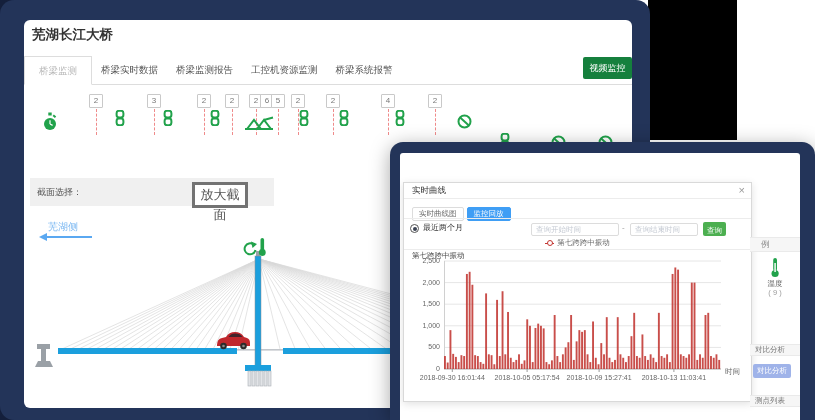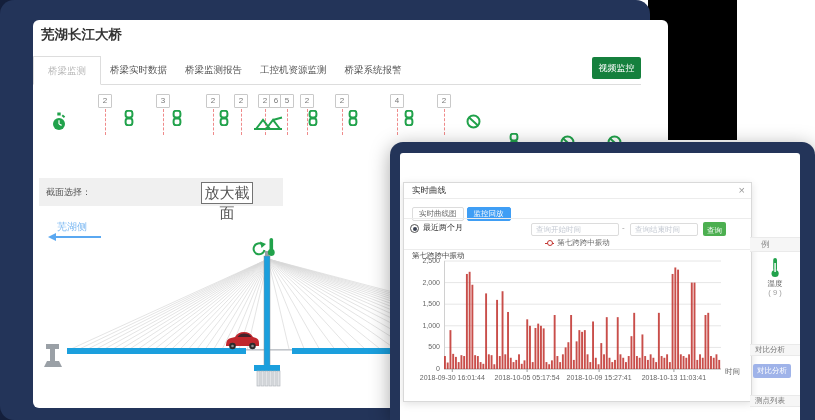--- a/index.html
+++ b/index.html
@@ -4,43 +4,43 @@
 <style>
   html,body{margin:0;padding:0;}
   body{width:815px;height:420px;position:relative;overflow:hidden;background:#ffffff;
        font-family:"Liberation Sans","DejaVu Sans",sans-serif;-webkit-font-smoothing:antialiased;}
   .abs{position:absolute;}
   
   .corner-patch{position:absolute;background:#141f3b;z-index:0;}
   .black-region{position:absolute;left:648px;top:0;width:89px;height:140px;background:#000;z-index:0;}
   
   .main-window{position:absolute;left:0;top:0;width:650px;height:420px;background:#233459;border-radius:14px;z-index:1;}
-  .main-card{position:absolute;left:33px;top:20px;width:608px;height:388px;background:#fff;border-radius:6px;overflow:hidden;padding-left:27px;}
+  .main-card{position:absolute;left:24px;top:20px;width:608px;height:388px;background:#fff;border-radius:6px;overflow:hidden;}
   .page-title{position:absolute;left:8px;top:6px;font-size:13.5px;font-weight:600;color:#333;}
   .tabbar{position:absolute;left:0;top:36px;width:608px;height:28px;border-bottom:1px solid #ddd;white-space:nowrap;}
   .mtab{display:inline-block;vertical-align:top;padding:0 9px;line-height:27px;height:27px;font-size:9.5px;color:#555;cursor:pointer;}
   .mtab.active{border:1px solid #ddd;border-bottom:1px solid #fff;background:#fff;color:#b8b8b8;padding:0 14px;margin-bottom:-1px;}
   .video-btn{position:absolute;left:559px;top:37px;width:49px;height:22px;background:#15803d;color:#fff;
              font-size:9px;text-align:center;line-height:22px;border-radius:2px;cursor:pointer;}
   
   .badge{position:absolute;top:74px;width:12px;height:12px;background:#fff;border:1px solid #c9c9c9;border-radius:1px;
          font-size:8px;color:#777;text-align:center;line-height:12px;}
   .dashline{position:absolute;top:89px;height:26px;width:0;border-left:1px dashed #ef8a8a;}
   .sicon{position:absolute;line-height:0;cursor:pointer;}
   
   .panel-hd{position:absolute;background:#f7f7f7;border:1px solid #e9e9e9;color:#777;font-size:8.5px;}
   .legend-panel-hd{left:464px;top:77px;width:142px;height:14px;line-height:14px;padding-left:8px;}
   
   .toolbar-strip{position:absolute;left:6px;top:158px;width:244px;height:28px;background:#f0f0f0;}
   .toolbar-label{position:absolute;left:13px;top:158px;height:28px;line-height:28px;font-size:9px;color:#555;}
   .dropdown{position:absolute;left:72px;top:162px;width:80px;height:20px;background:#fff;border:1px solid #ccc;
             font-size:9px;color:#555;line-height:20px;text-align:center;cursor:pointer;}
   .dropdown .caret{position:absolute;right:5px;top:0;font-size:6px;color:#888;line-height:20px;}
-  .zoom-btn{position:absolute;left:168px;top:162px;width:50px;height:20px;background:#fff;border:1px solid #737373;
-            font-size:15px;color:#555;line-height:20px;text-align:center;cursor:pointer;}
+  .zoom-btn{position:absolute;left:168px;top:162px;width:50px;height:20px;background:#fff;border:3px solid #737373;
+            font-size:13px;color:#555;line-height:20px;text-align:center;cursor:pointer;}
   .side-label{position:absolute;left:24px;top:200px;font-size:10px;color:#7db9f2;font-family:Liberation Serif, serif;}
   .side-arrow-line{position:absolute;left:22px;top:216px;width:46px;height:2px;background:#5aa8f1;}
   .side-arrow-head{position:absolute;left:15px;top:213px;width:0;height:0;border-top:4px solid transparent;
                    border-bottom:4px solid transparent;border-right:8px solid #5aa8f1;}
   
   .overlay-window{position:absolute;left:390px;top:142px;width:425px;height:278px;background:#233459;
                   border-radius:13px 13px 0 0;z-index:5;box-shadow:0 4px 20px rgba(0,0,0,.35);}
   .overlay-card{position:absolute;left:10px;top:11px;width:400px;height:267px;background:#fff;border-radius:3px 3px 0 0;overflow:hidden;}
   .modal{position:absolute;left:3px;top:29px;width:347px;height:218px;background:#fff;border:1px solid #d9d9d9;
          box-shadow:0 2px 8px rgba(0,0,0,.12);}

